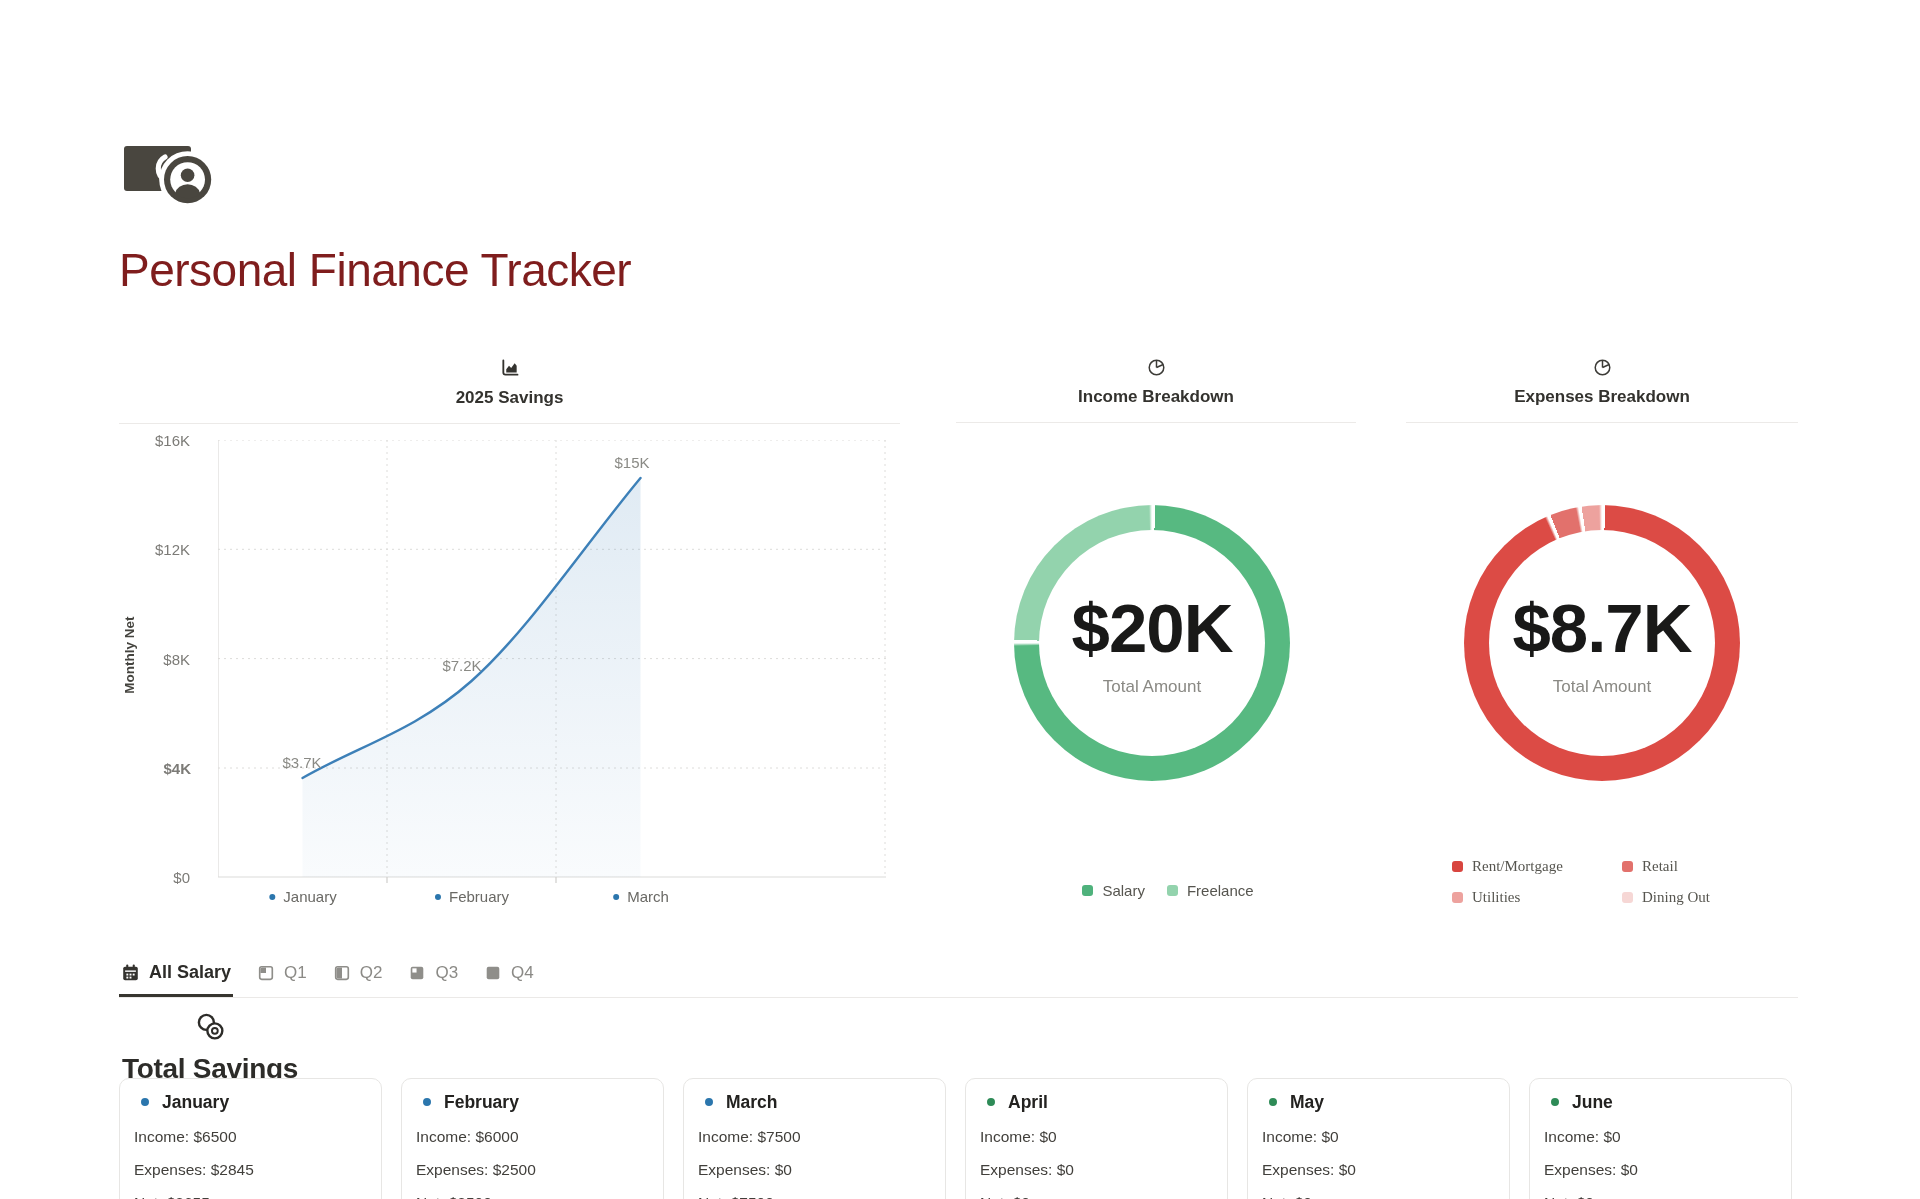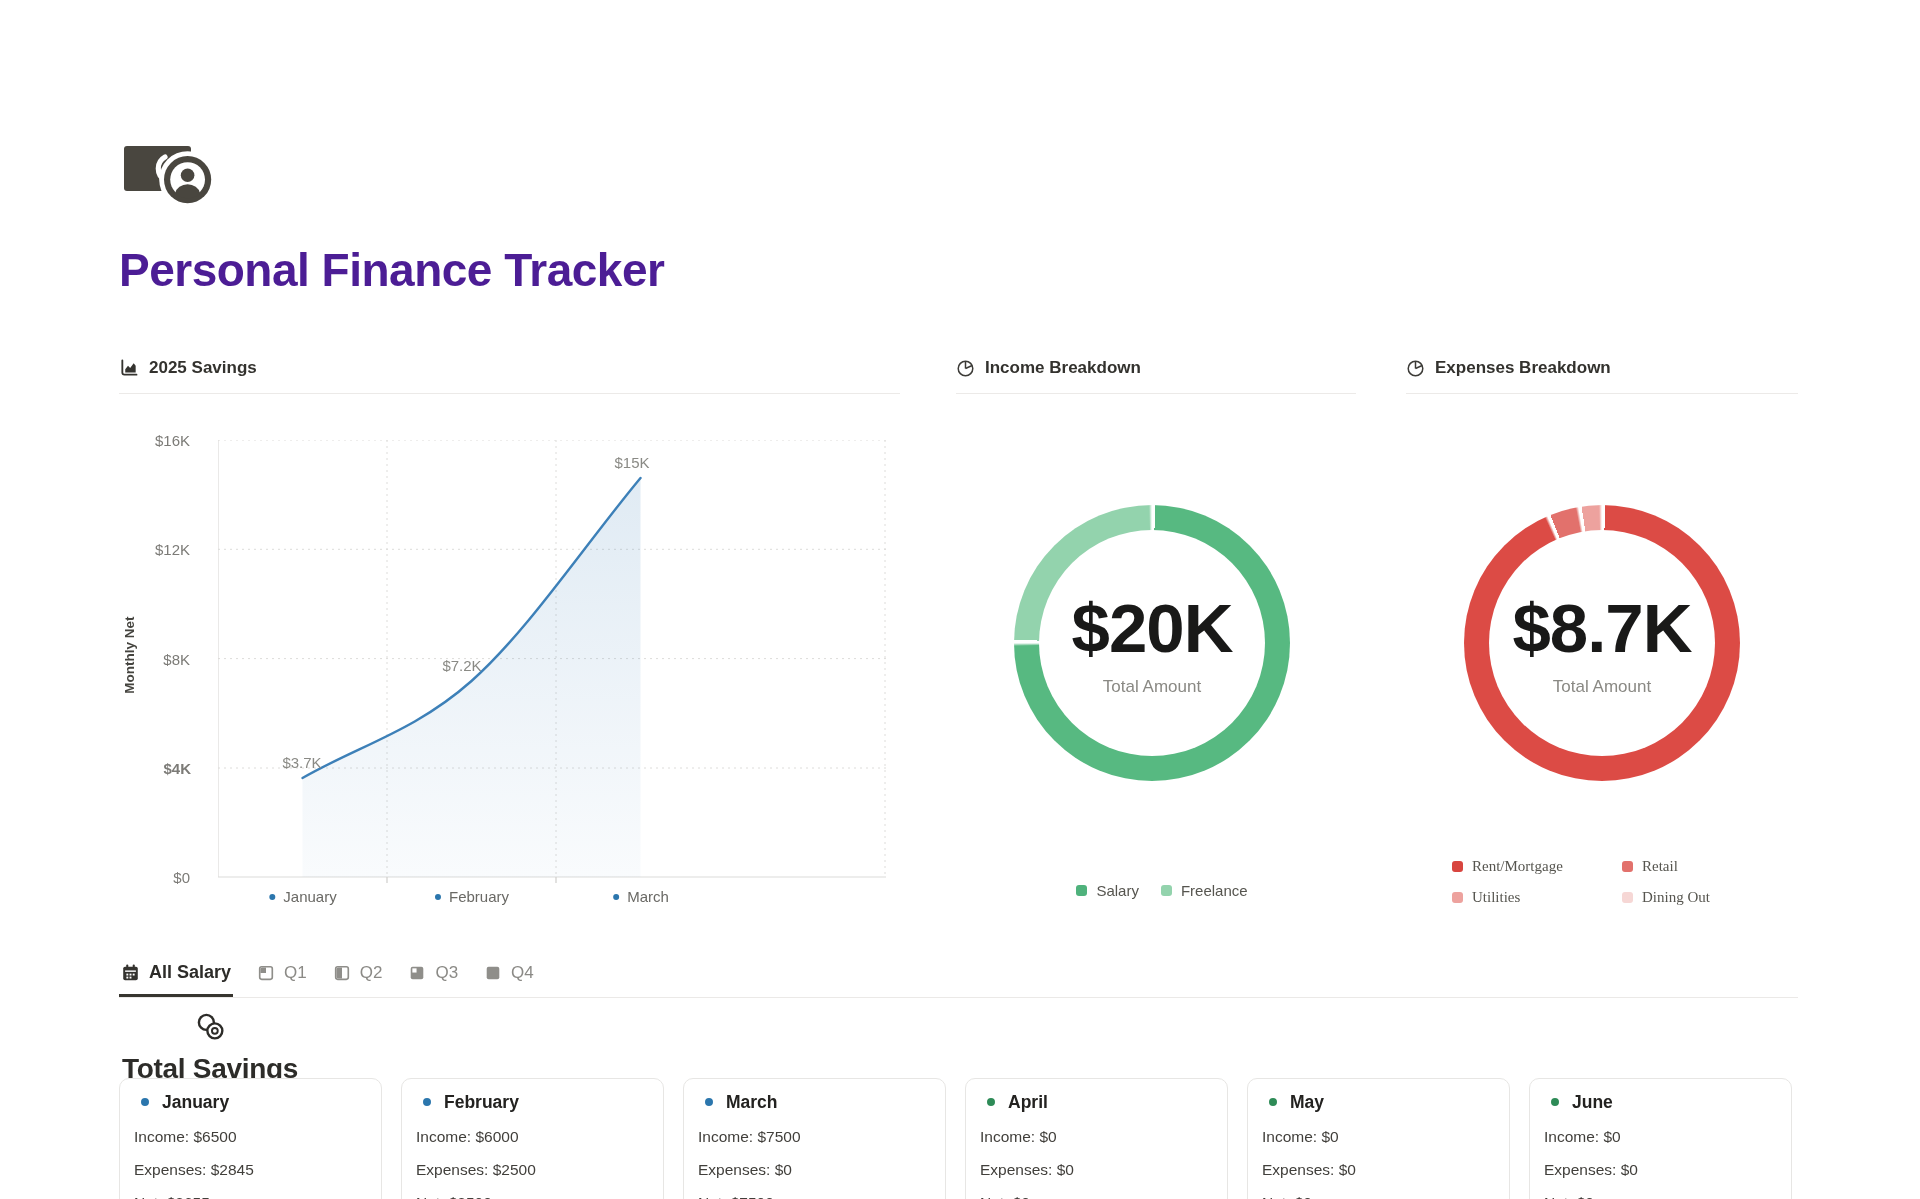--- a/index.html
+++ b/index.html
@@ -2,48 +2,48 @@
 <html><head>
 <meta charset="utf-8">
 <style>
   * { margin:0; padding:0; box-sizing:border-box; }
   html,body { background:#ffffff; }
   body { font-family:"Liberation Sans","DejaVu Sans",sans-serif; color:#32312e; }
   .page { position:relative; width:1920px; height:1199px; background:#fff; overflow:hidden; }
 
   
   .logo { position:absolute; left:122px; top:136px; width:100px; height:72px; }
-  .page-title { position:absolute; left:119px; top:243px; font-size:46px; font-weight:700; letter-spacing:-0.5px; color:#4c1d95;text-align:right; }
+  .page-title { position:absolute; left:119px; top:243px; font-size:46px; font-weight:400; letter-spacing:-0.5px; color:#7f1d1d;text-align:right; }
 
   
   .col { position:absolute; top:358px; }
   .col-savings  { left:119px; width:781px; height:600px; }
   .col-income   { left:956px; width:400px; height:600px; }
   .col-expenses { left:1406px; width:392px; height:600px; }
-  .sec-head { display:flex; align-items:center; gap:10px; padding-bottom:15px; border-bottom:1px solid #eceae8; }
+  .sec-head { display:flex; align-items:center; gap:10px; padding-bottom:15px; border-bottom:1px solid #eceae8;flex-direction:column; }
   .sec-head .txt { font-size:17px; font-weight:600; color:#33322e; }
   .sec-head svg { flex:0 0 auto; }
 
   
   .plot { position:absolute; left:99px; top:82px; width:668px; height:446px; }
   .ytick { position:absolute; width:60px; text-align:right; font-size:15px; color:#7c7b77; transform:translateY(-50%); }
   .ylab  { position:absolute; left:10px; top:297px; transform:translate(-50%,-50%) rotate(-90deg); font-size:13.5px; font-weight:700; color:#45443f; white-space:nowrap; }
   .ptlab { position:absolute; transform:translate(-50%,-50%); font-size:15px; color:#8a8a85; white-space:nowrap; }
   .xlabs { position:absolute; top:530px; left:0; width:100%; height:24px; }
   .xlab  { position:absolute; transform:translateX(-50%); display:flex; align-items:center; gap:8px; }
   .xlab .dot { width:5px; height:5px; border-radius:50%; border:3px solid #2b76ad; background:#fff; }
   .xlab .t { font-size:15px; color:#6a6965; }
 
   
   .donut { position:absolute; width:276px; height:276px; border-radius:50%; }
   .donut .hole { position:absolute; left:25px; top:25px; width:226px; height:226px; border-radius:50%; background:#fff;
                  display:flex; flex-direction:column; align-items:center; justify-content:center; }
   .donut .big  { font-size:69px; font-weight:700; color:#191918; letter-spacing:-1px; }
   .donut .sub  { margin-top:9px; font-size:17px; color:#8a8984; }
-  .legend-row { position:absolute; left:6px; width:100%; display:flex; justify-content:center; gap:22px; }
+  .legend-row { position:absolute; left:12px; width:100%; display:flex; justify-content:center; gap:22px; }
   .legend-grid { position:absolute; left:50%; transform:translateX(-50%); display:grid; grid-template-columns:170px 130px; row-gap:14px;font-family:Liberation Serif, serif; }
   .lg-item { display:flex; align-items:center; gap:9px; }
   .lg-sw { width:11px; height:11px; border-radius:3px; flex:0 0 auto; }
   .lg-t  { font-size:15px; color:#56554f; white-space:nowrap; }
 
   
   .tabs { position:absolute; left:119px; top:956px; width:1679px; display:flex; align-items:flex-end; gap:22px; border-bottom:1px solid #ebe9e7; }
   .tab { display:flex; align-items:center; gap:9px; padding:6px 2px 14px 2px; cursor:pointer; }
   .tab .lbl { font-size:17px; color:#8b8a86; }
   .tab.active { border-bottom:3px solid #37352f; padding-bottom:11px; }

